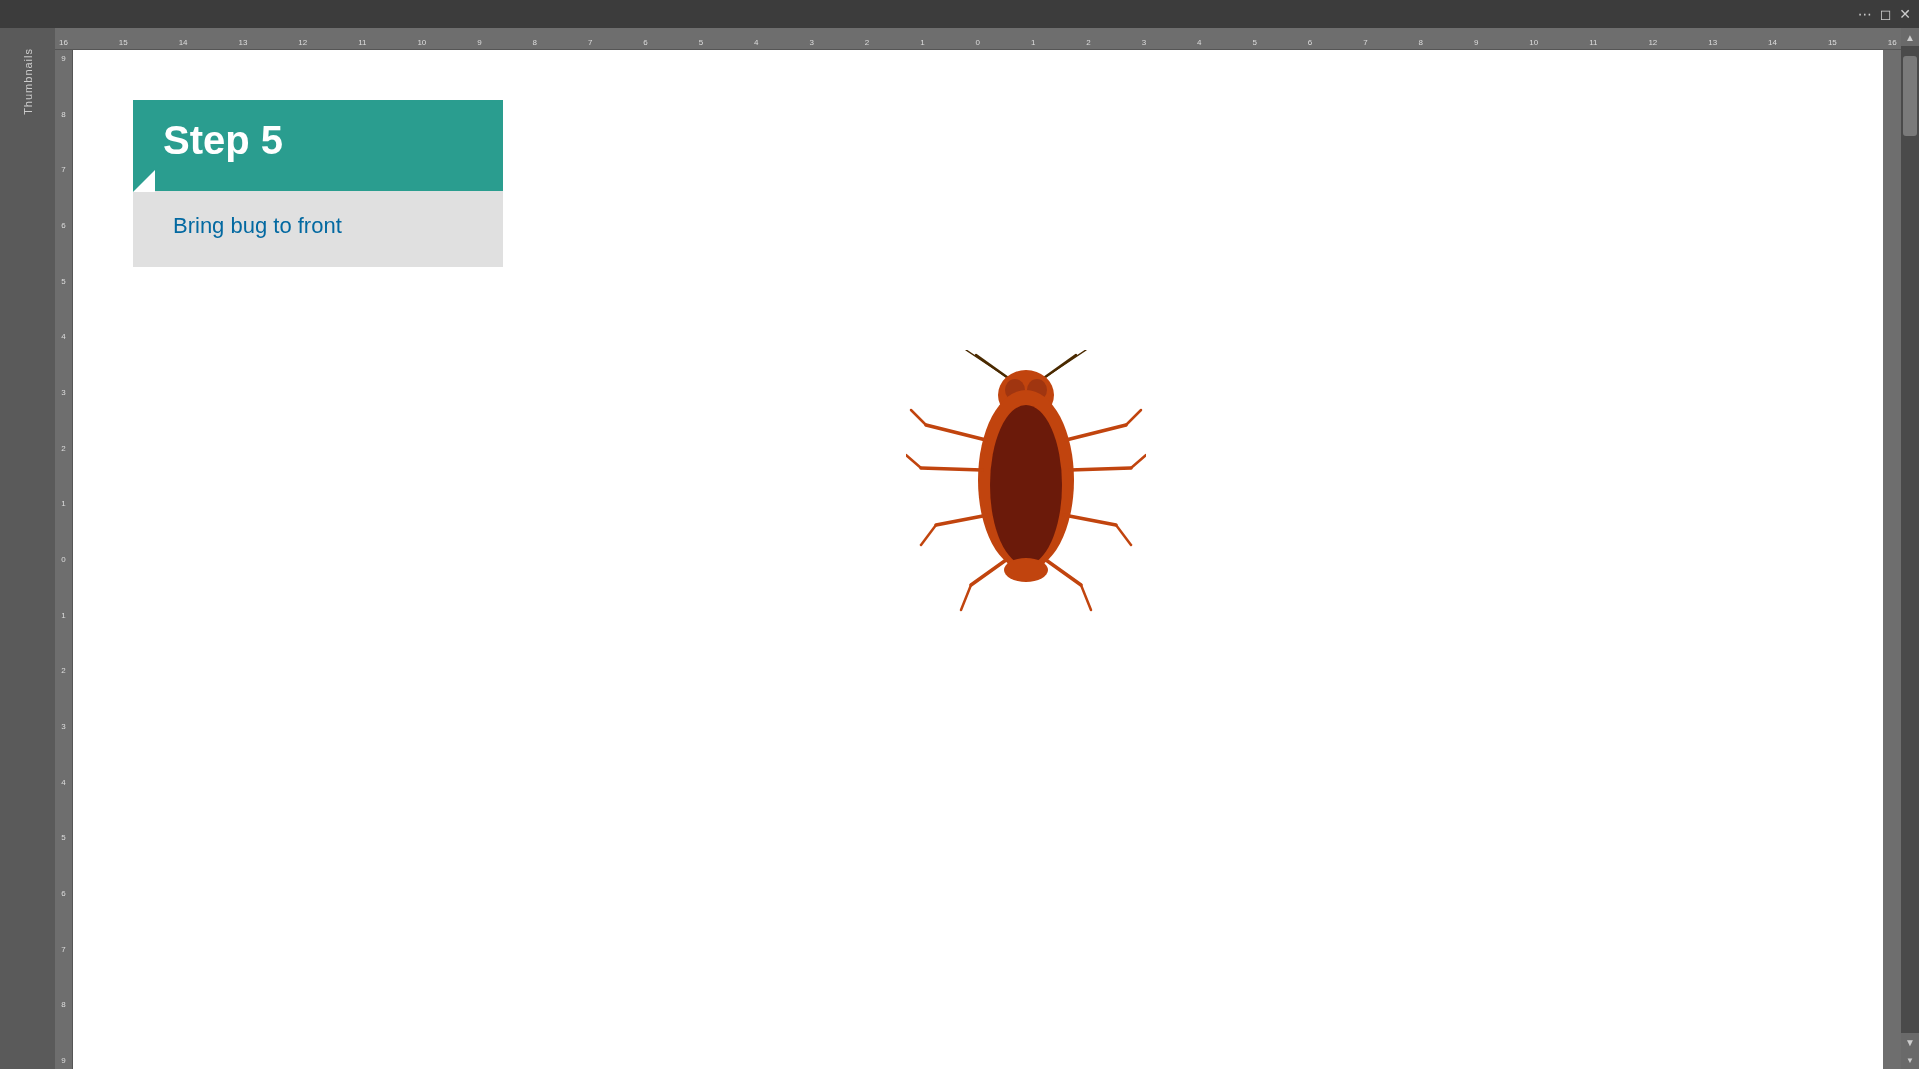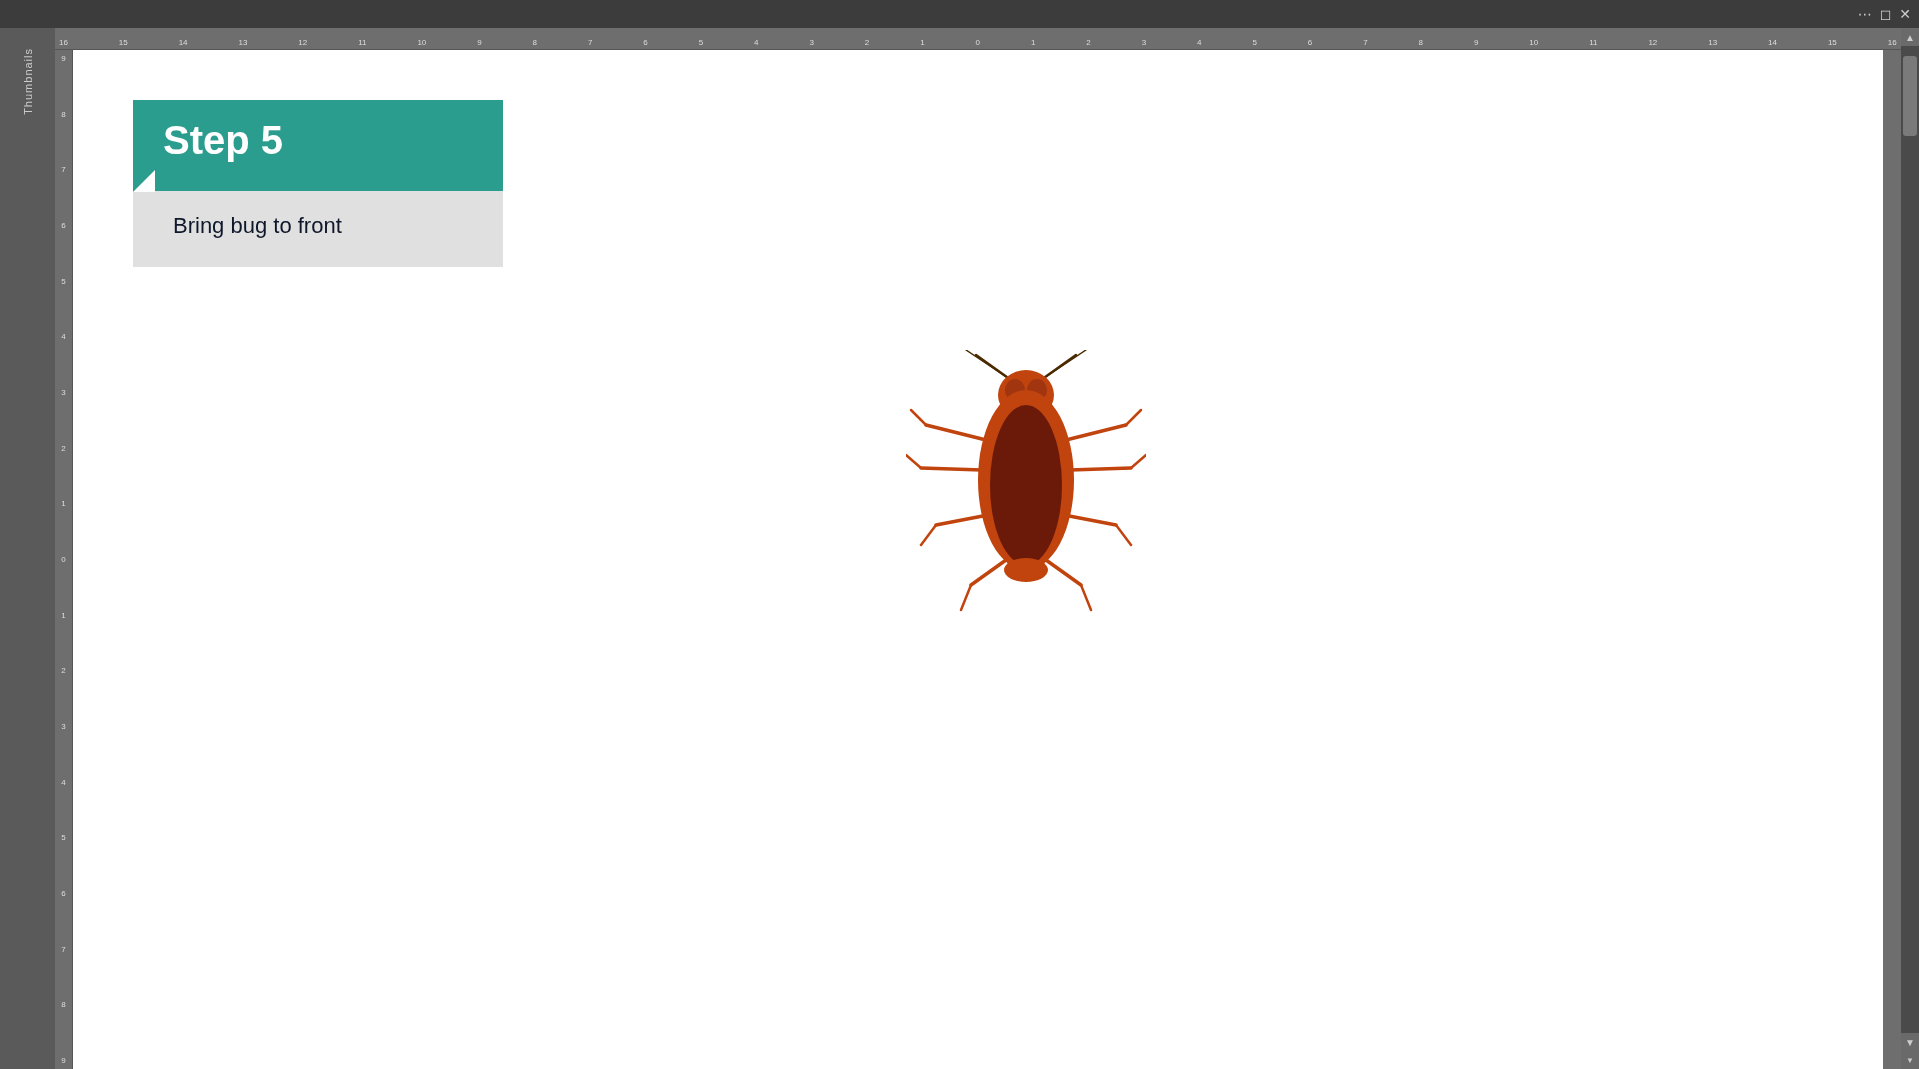--- a/index.html
+++ b/index.html
@@ -289,21 +289,21 @@
                 border-right: 0px solid transparent;
                 border-bottom: 22px solid white;
               "></div>
             </div>
           </div>
 
           <div style="
             background: #e0e0e0;
             padding: 22px 30px 28px 40px;
           ">
-            <span style="font-size: 22px; color: #0f172a;">Bring bug to front</span>
+            <span style="font-size: 22px; color: #0369a1;">Bring bug to front</span>
           </div>
         </div>
 
         <div class="cockroach-container">
           <svg width="240" height="280" viewBox="0 0 240 280" xmlns="http://www.w3.org/2000/svg">
 
             <line x1="105" y1="30" x2="70" y2="5" stroke="#4a2a00" stroke-width="2.5" stroke-linecap="round"></line>
             <line x1="105" y1="30" x2="60" y2="0" stroke="#4a2a00" stroke-width="1.5" stroke-linecap="round"></line>
             <line x1="135" y1="30" x2="170" y2="5" stroke="#4a2a00" stroke-width="2.5" stroke-linecap="round"></line>
             <line x1="135" y1="30" x2="180" y2="0" stroke="#4a2a00" stroke-width="1.5" stroke-linecap="round"></line>

